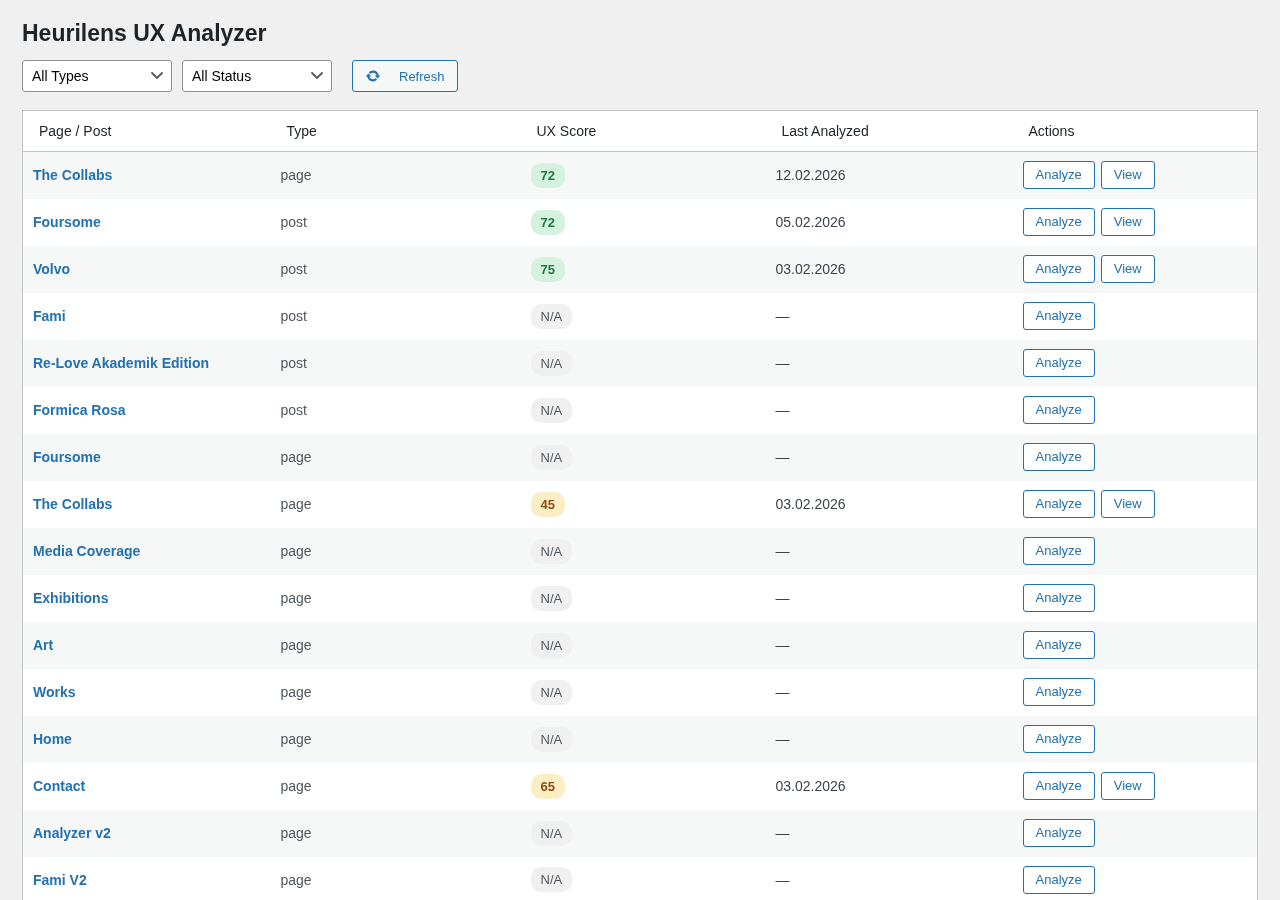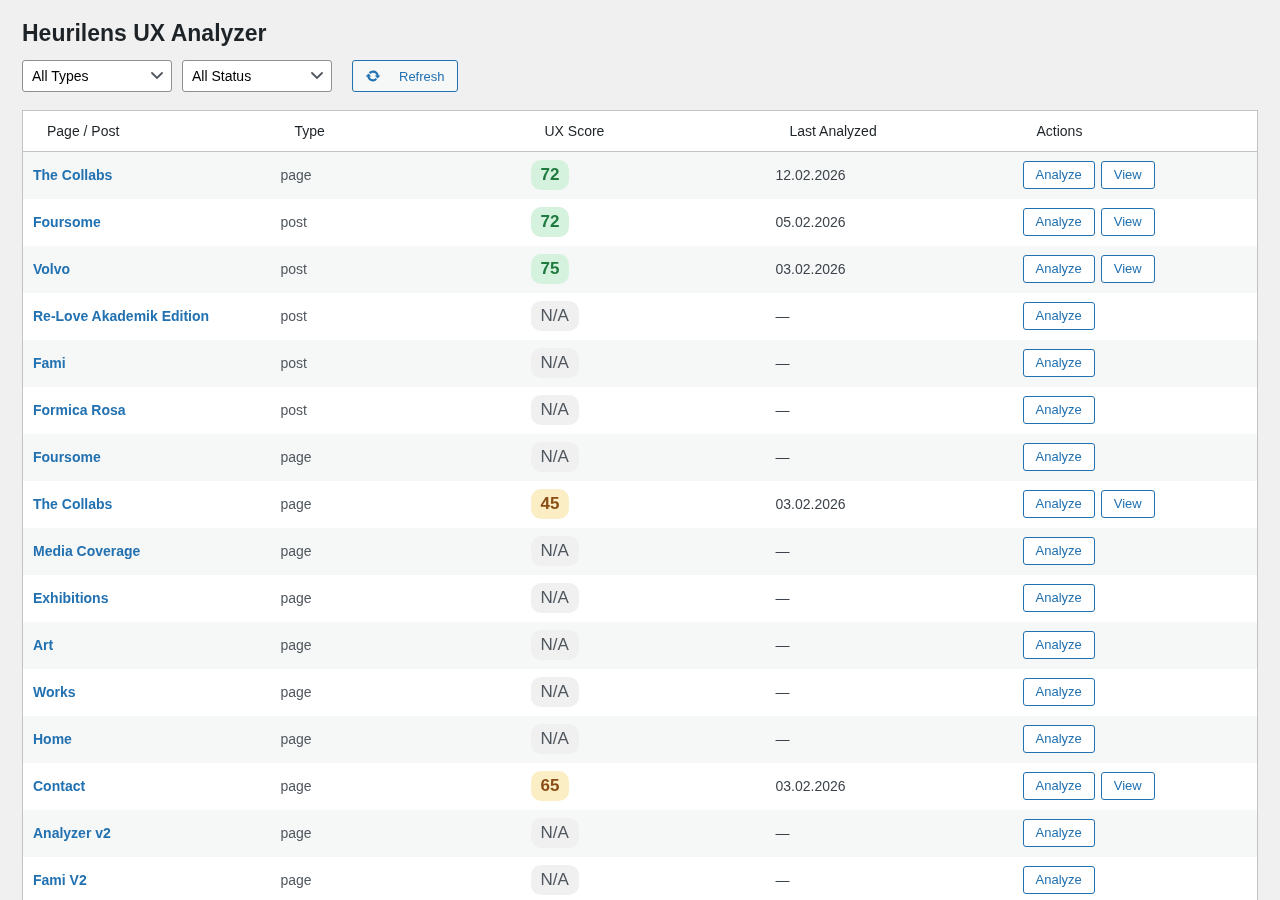--- a/index.html
+++ b/index.html
@@ -51,32 +51,32 @@
   table.ux-table{
     width:100%;border-collapse:collapse;background:#fff;
     border:1px solid var(--table-border);
     box-shadow:0 1px 1px rgba(0,0,0,.04);
     table-layout:fixed;
   }
   col.c-title{width:248px;} col.c-type{width:250px;}
   col.c-score{width:245px;} col.c-date{width:247px;} col.c-actions{width:auto;}
   thead th{
     text-align:left;font-size:14px;font-weight:400;color:var(--text-dark);
-    padding:12px 24px;border-bottom:1px solid var(--table-border);
+    padding:12px 16px;border-bottom:1px solid var(--table-border);
     background:#fff;
   }
   tbody tr{height:47px;}
   tbody tr:nth-child(odd){background:var(--stripe-bg);}
   td{padding:8px 10px;font-size:14px;vertical-align:middle;overflow:hidden;}
   .row-link{color:var(--accent-blue);font-weight:600;text-decoration:none;}
   .col-type{color:var(--text-gray);}
   .col-date{color:var(--text-date);}
   .badge{
     display:inline-block;min-width:18px;text-align:center;
-    padding:5px 10px;border-radius:10px;font-size:17px;font-weight:600;
+    padding:5px 10px;border-radius:10px;font-size:13px;font-weight:600;
   }
   .badge-good{background:var(--score-good-bg);color:var(--score-good-text);}
   .badge-warn{background:var(--score-warn-bg);color:var(--score-warn-text);}
   .badge-na{background:var(--score-na-bg);color:var(--score-na-text);font-weight:500;}
   .btn-action{
     display:inline-block;padding:0 12px;height:28px;line-height:26px;
     background:#fff;border:1px solid var(--accent-blue);border-radius:3px;
     color:var(--accent-blue);font-size:13px;font-family:inherit;
     cursor:pointer;margin-right:6px;
   }
@@ -151,29 +151,29 @@
 
   <tr>
     <td class="col-title"><a href="#" class="row-link">Volvo</a></td>
     <td class="col-type">post</td>
     <td class="col-score"><span class="badge badge-good">75</span></td>
     <td class="col-date">03.02.2026</td>
     <td class="col-actions"><button class="btn-action">Analyze</button><button class="btn-action">View</button></td>
   </tr>
 
   <tr>
+    <td class="col-title"><a href="#" class="row-link">Fami</a></td>
+    <td class="col-type">post</td>
+    <td class="col-score"><span class="badge badge-na">N/A</span></td>
+    <td class="col-date">—</td>
+    <td class="col-actions"><button class="btn-action">Analyze</button></td>
+  </tr>
+
+  <tr>
     <td class="col-title"><a href="#" class="row-link">Re-Love Akademik Edition</a></td>
-    <td class="col-type">post</td>
-    <td class="col-score"><span class="badge badge-na">N/A</span></td>
-    <td class="col-date">—</td>
-    <td class="col-actions"><button class="btn-action">Analyze</button></td>
-  </tr>
-
-  <tr>
-    <td class="col-title"><a href="#" class="row-link">Fami</a></td>
     <td class="col-type">post</td>
     <td class="col-score"><span class="badge badge-na">N/A</span></td>
     <td class="col-date">—</td>
     <td class="col-actions"><button class="btn-action">Analyze</button></td>
   </tr>
 
   <tr>
     <td class="col-title"><a href="#" class="row-link">Formica Rosa</a></td>
     <td class="col-type">post</td>
     <td class="col-score"><span class="badge badge-na">N/A</span></td>

